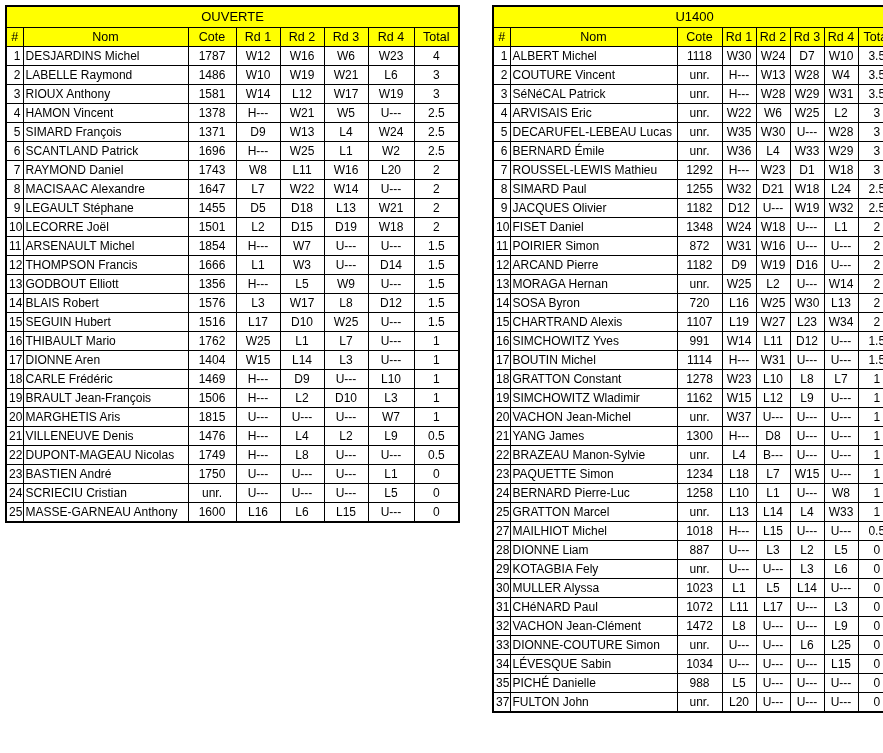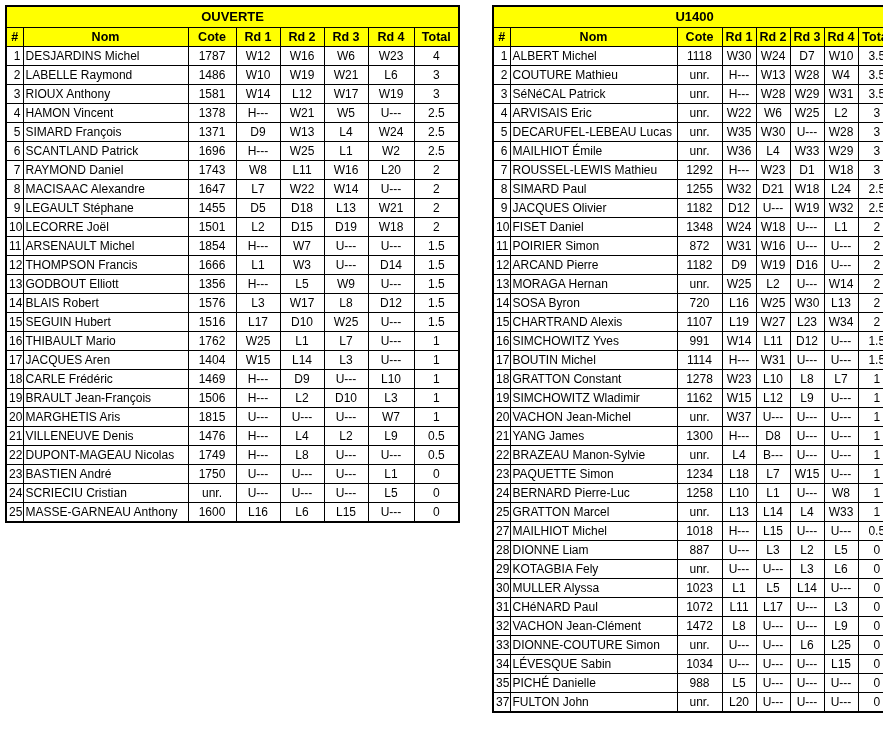--- a/index.html
+++ b/index.html
@@ -27,21 +27,21 @@
   .tbl th,.tbl td{
     border:1px solid var(--border-color);
     height:18px;
     padding:0 2px;
     font-size:12px;
     line-height:18px;
     white-space:nowrap;
     overflow:hidden;
     vertical-align:middle;
   }
-  .tbl th{background:var(--header-bg);font-weight:bold;}
+  .tbl th{background:var(--header-bg);font-weight:normal;}
   .tbl .title-row th{height:20px;font-size:13px;line-height:20px;}
   .tbl .cols-row th{font-size:12.5px;}
   .c-rank{text-align:right;padding-right:3px;}
   .c-name{text-align:left;padding-left:3px;}
   .c-rating,.c-rd,.c-total{text-align:center;}
 </style>
 </head>
 <body>
 
 <table id="tbl-ouverte" class="tbl">
@@ -226,21 +226,21 @@
         <td class="c-name">THIBAULT Mario</td>
         <td class="c-rating">1762</td>
         <td class="c-rd">W25</td>
         <td class="c-rd">L1</td>
         <td class="c-rd">L7</td>
         <td class="c-rd">U---</td>
         <td class="c-total">1</td>
       </tr>
       <tr>
         <td class="c-rank">17</td>
-        <td class="c-name">JACQUES Aren</td>
+        <td class="c-name">DIONNE Aren</td>
         <td class="c-rating">1404</td>
         <td class="c-rd">W15</td>
         <td class="c-rd">L14</td>
         <td class="c-rd">L3</td>
         <td class="c-rd">U---</td>
         <td class="c-total">1</td>
       </tr>
       <tr>
         <td class="c-rank">18</td>
         <td class="c-name">CARLE Frédéric</td>
@@ -356,21 +356,21 @@
         <td class="c-name">ALBERT Michel</td>
         <td class="c-rating">1118</td>
         <td class="c-rd">W30</td>
         <td class="c-rd">W24</td>
         <td class="c-rd">D7</td>
         <td class="c-rd">W10</td>
         <td class="c-total">3.5</td>
       </tr>
       <tr>
         <td class="c-rank">2</td>
-        <td class="c-name">COUTURE Mathieu</td>
+        <td class="c-name">COUTURE Vincent</td>
         <td class="c-rating">unr.</td>
         <td class="c-rd">H---</td>
         <td class="c-rd">W13</td>
         <td class="c-rd">W28</td>
         <td class="c-rd">W4</td>
         <td class="c-total">3.5</td>
       </tr>
       <tr>
         <td class="c-rank">3</td>
         <td class="c-name">SéNéCAL Patrick</td>
@@ -396,21 +396,21 @@
         <td class="c-name">DECARUFEL-LEBEAU Lucas</td>
         <td class="c-rating">unr.</td>
         <td class="c-rd">W35</td>
         <td class="c-rd">W30</td>
         <td class="c-rd">U---</td>
         <td class="c-rd">W28</td>
         <td class="c-total">3</td>
       </tr>
       <tr>
         <td class="c-rank">6</td>
-        <td class="c-name">MAILHIOT Émile</td>
+        <td class="c-name">BERNARD Émile</td>
         <td class="c-rating">unr.</td>
         <td class="c-rd">W36</td>
         <td class="c-rd">L4</td>
         <td class="c-rd">W33</td>
         <td class="c-rd">W29</td>
         <td class="c-total">3</td>
       </tr>
       <tr>
         <td class="c-rank">7</td>
         <td class="c-name">ROUSSEL-LEWIS Mathieu</td>

